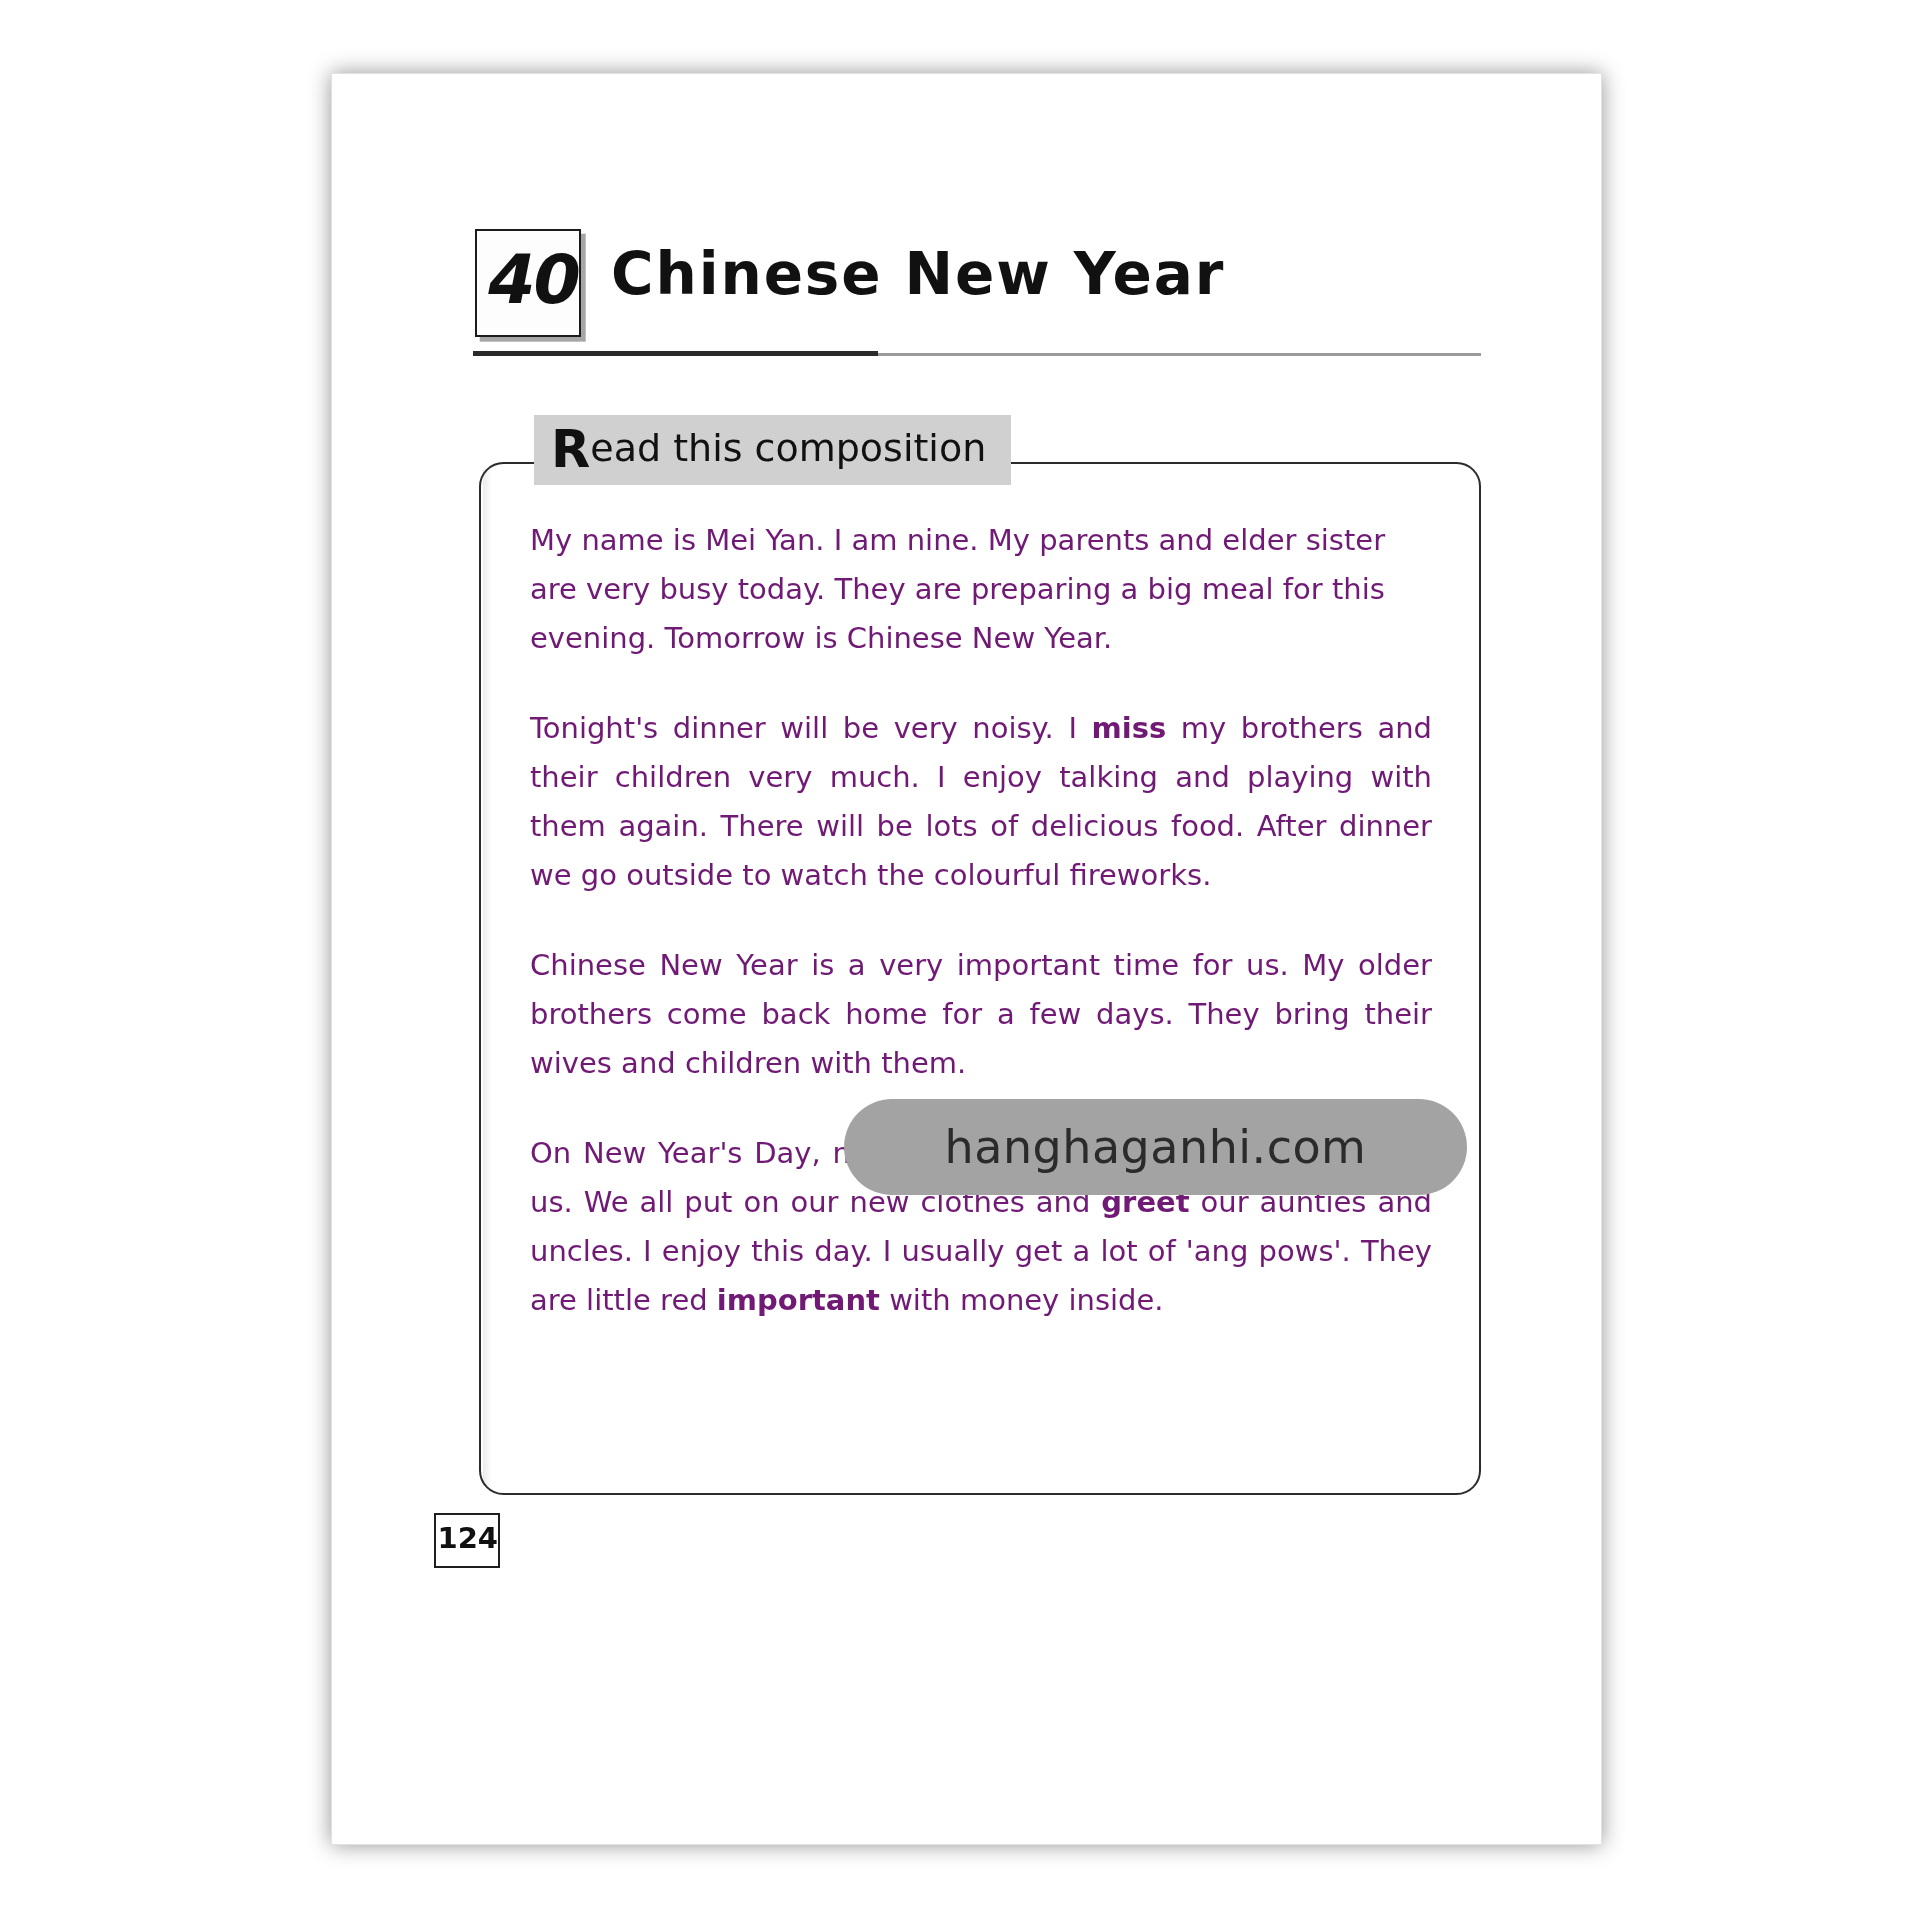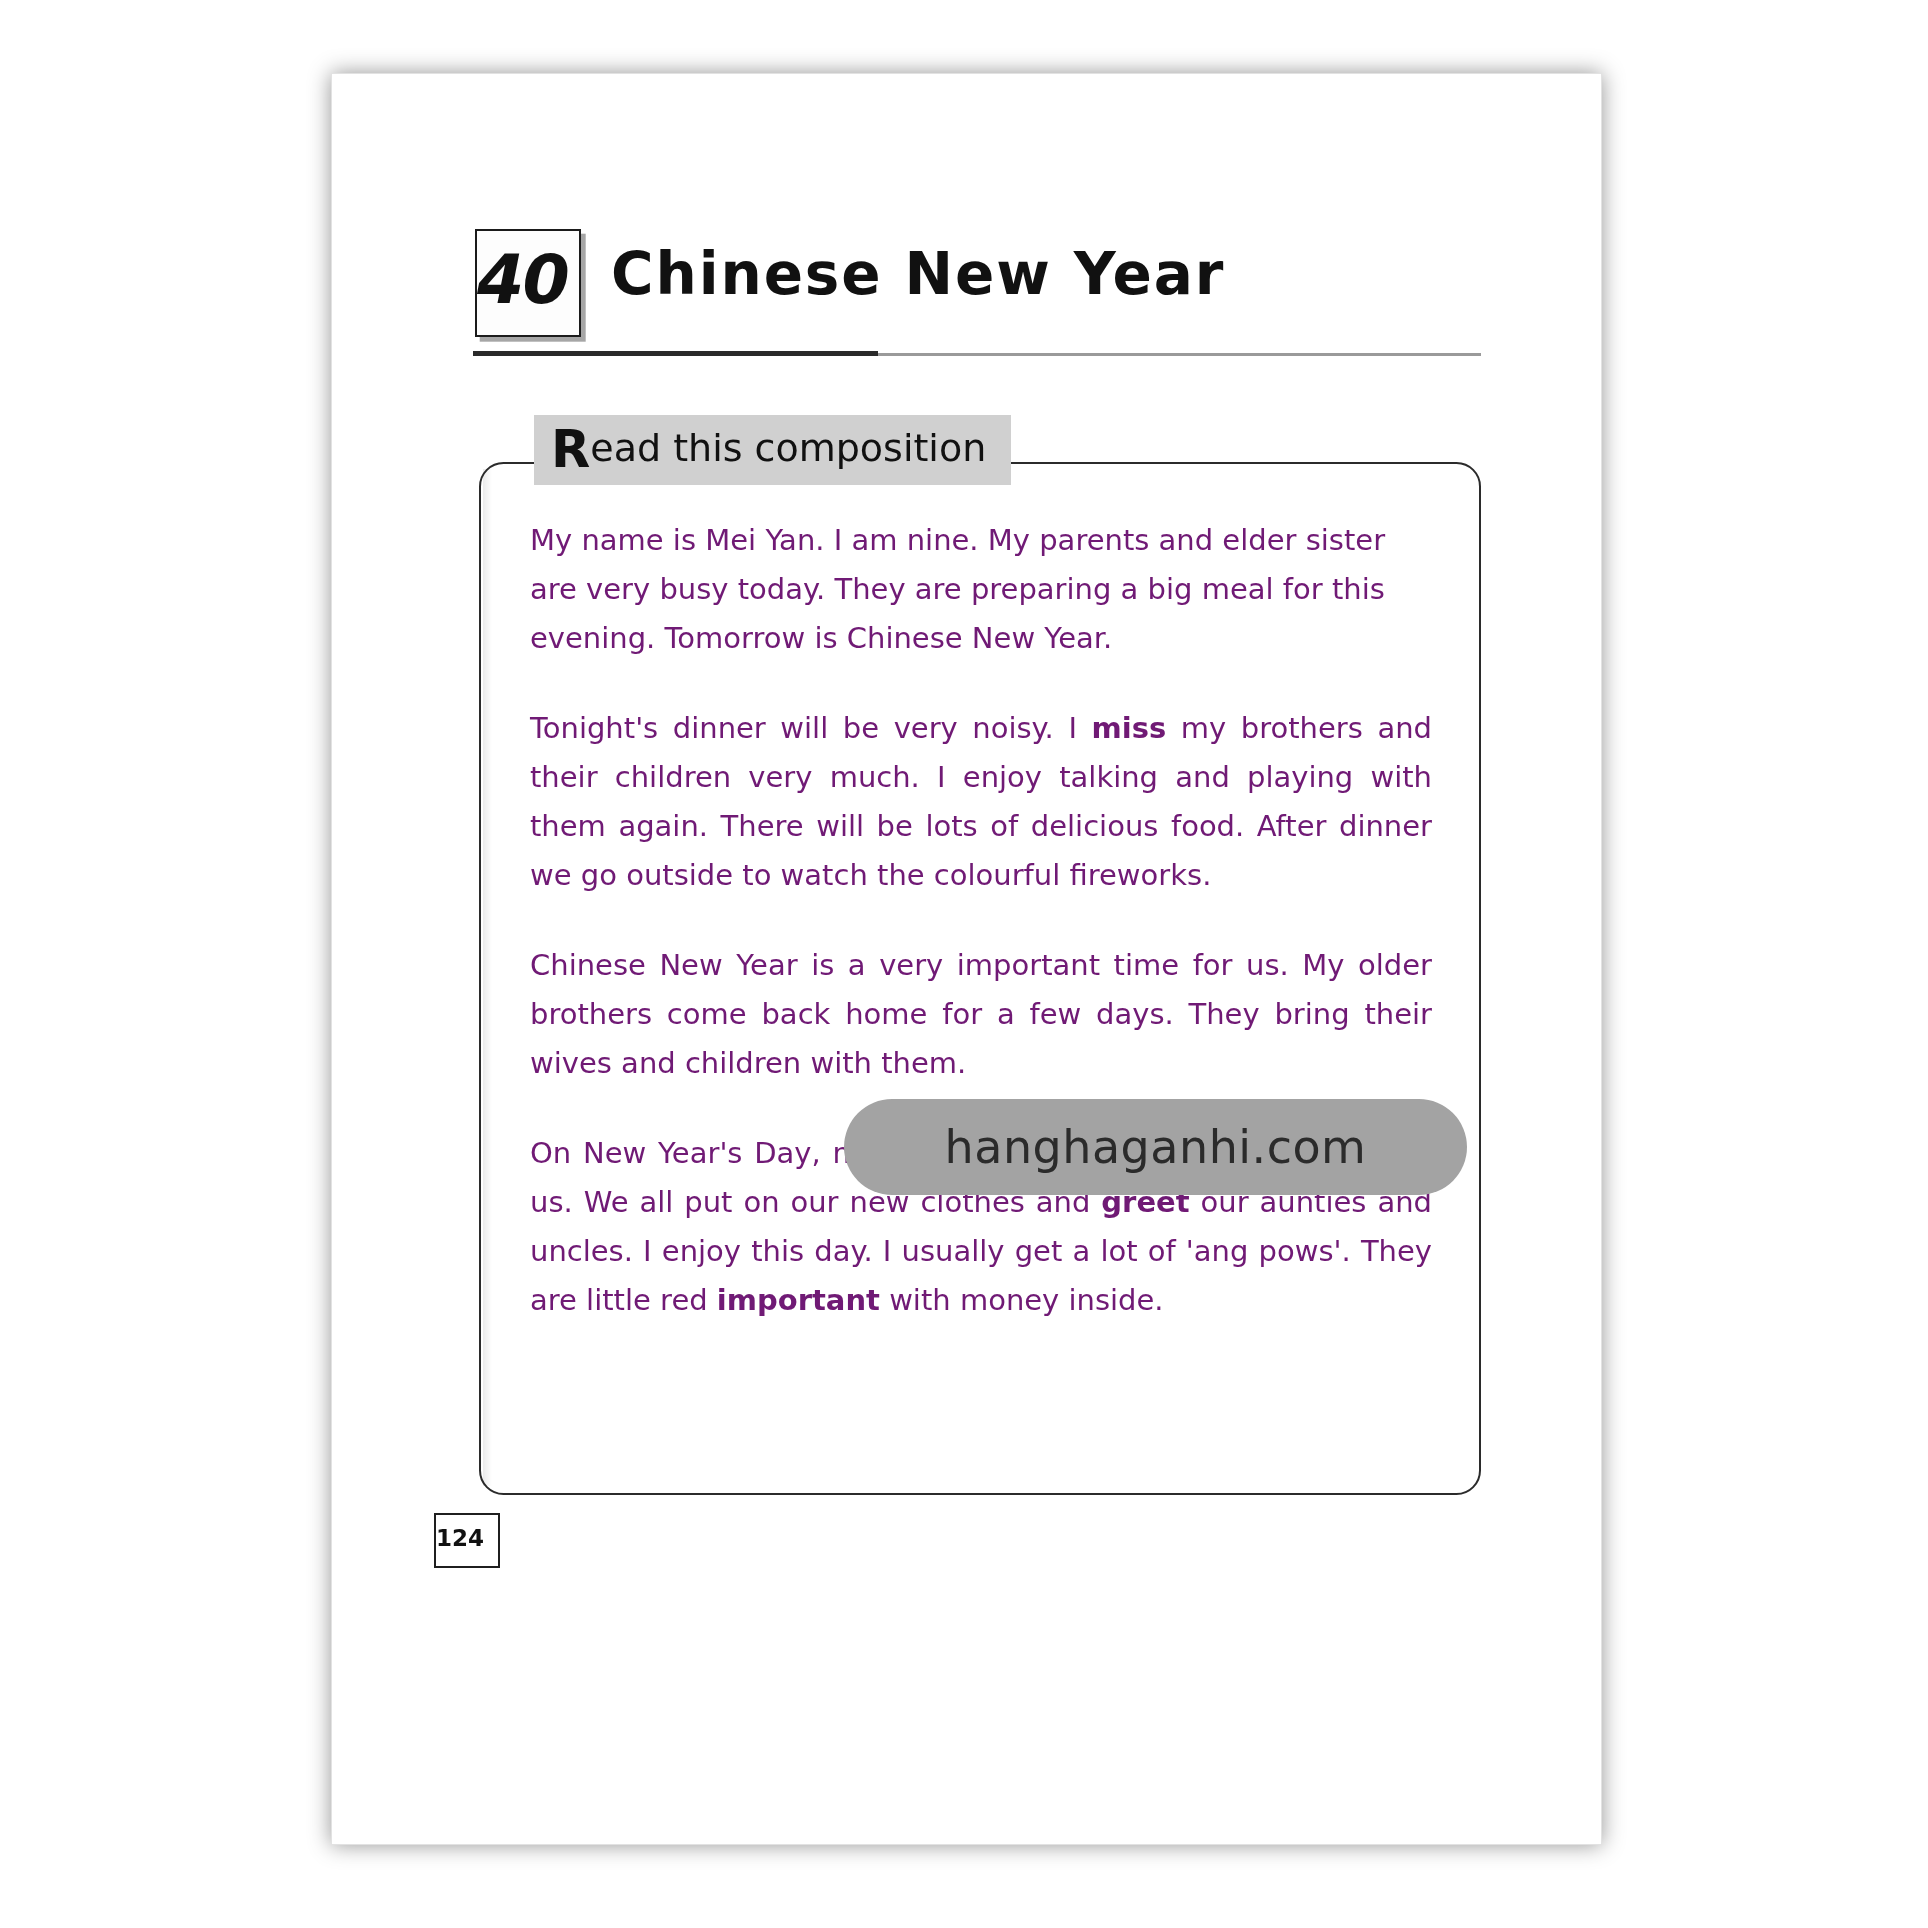--- a/index.html
+++ b/index.html
@@ -45,21 +45,21 @@
     left: 143px;
     top: 155px;
     width: 102px;
     height: 104px;
     background: #fdfdfd;
     border: 2.8px solid #1b1b1b;
     box-shadow: 4.7px 4.7px 0 rgba(0,0,0,0.35);
   }
   .unit-badge span {
     display: block;
-    text-align: left;
+    text-align: right;
     font-family: "DejaVu Sans", sans-serif;
     font-weight: bold;
     font-style: italic;
     font-size: 68px;
     line-height: 98px;
     color: #111;
     letter-spacing: -1.9px;
   }
 
   .unit-title {
@@ -152,24 +152,24 @@
     position: absolute;
     left: 102px;
     top: 1439px;
     width: 62px;
     height: 51px;
     border: 2.8px solid #1f1f1f;
     background: #ffffff;
   }
   .page-number span {
     display: block;
-    text-align: left;
-    font-family: "DejaVu Sans", sans-serif;
-    font-weight: bold;
-    font-size: 23px;
+    text-align: right;
+    font-family: "DejaVu Sans", sans-serif;
+    font-weight: bold;
+    font-size: 29px;
     line-height: 47px;
     color: #111;
   }
 
   
   .watermark {
     position: absolute;
     left: 844px;
     top: 1099px;
     width: 623px;

